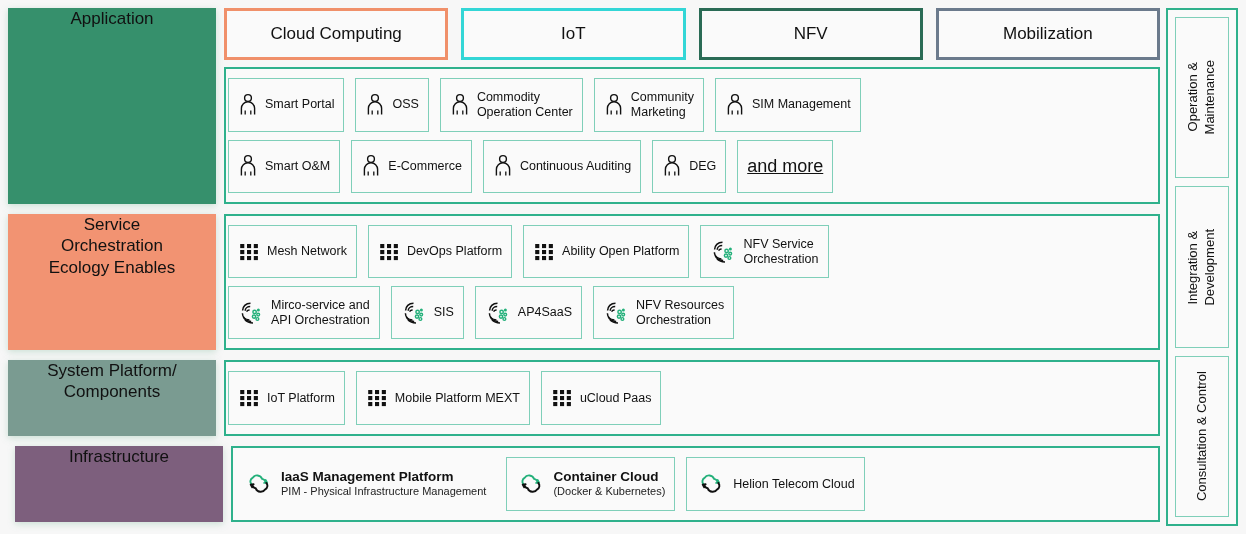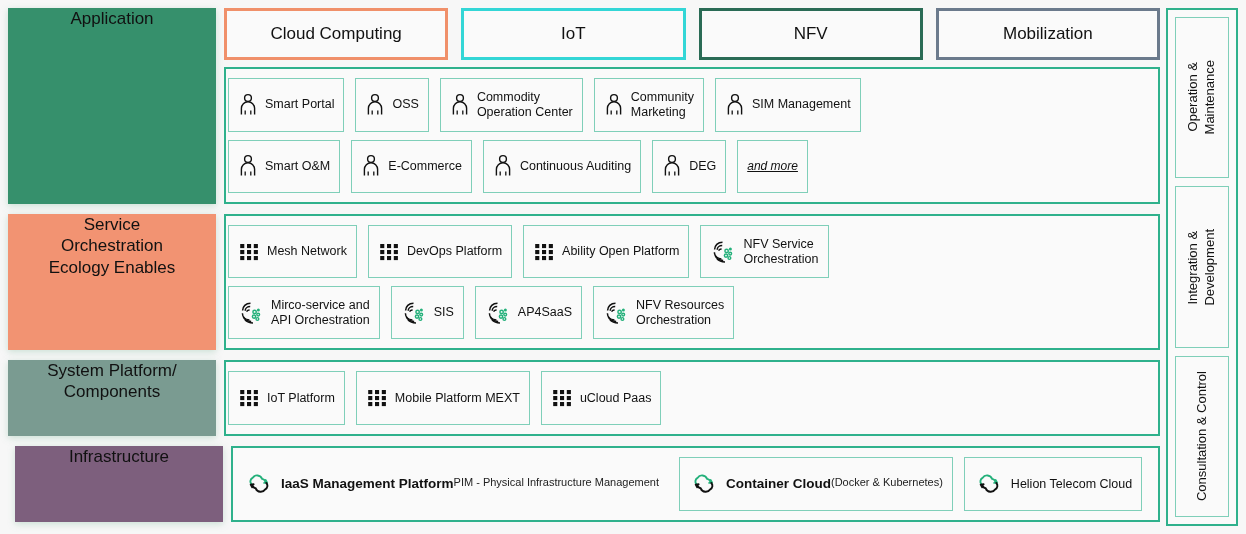--- a/index.html
+++ b/index.html
@@ -49,22 +49,22 @@
   .cell {
     background: #fafafa; border: 1.5px solid #7fcfb9;
     display: flex; align-items: center; gap: 7px;
     padding: 0 9px; min-height: 0; min-width: 0;
   }
   .cell.center { justify-content: center; }
   .cell.noborder { border: none; }
   .cell-label { font-size: 12.5px; line-height: 1.18; color: #111; }
   .cell-label.big { font-size: 13.5px; font-weight: bold; }
   .cell-sub { font-size: 11px; color: #222; line-height: 1.2; }
-  .cell-text-wrap { display: flex; }
-  .italic-more { font-style: italic; text-decoration: underline; font-size: 12px; }
+  .cell-text-wrap { display: flex; flex-direction: column; }
+  .italic-more { text-decoration: underline; font-size: 18px; }
 
   
   .ico { flex: 0 0 auto; display: block; }
 
   
   .sidebar {
     flex: 0 0 72px; width: 72px;
     border: 2px solid #2fb18c; background: #fafafa;
     padding: 7px; display: flex; flex-direction: column; gap: 8px;
   }

